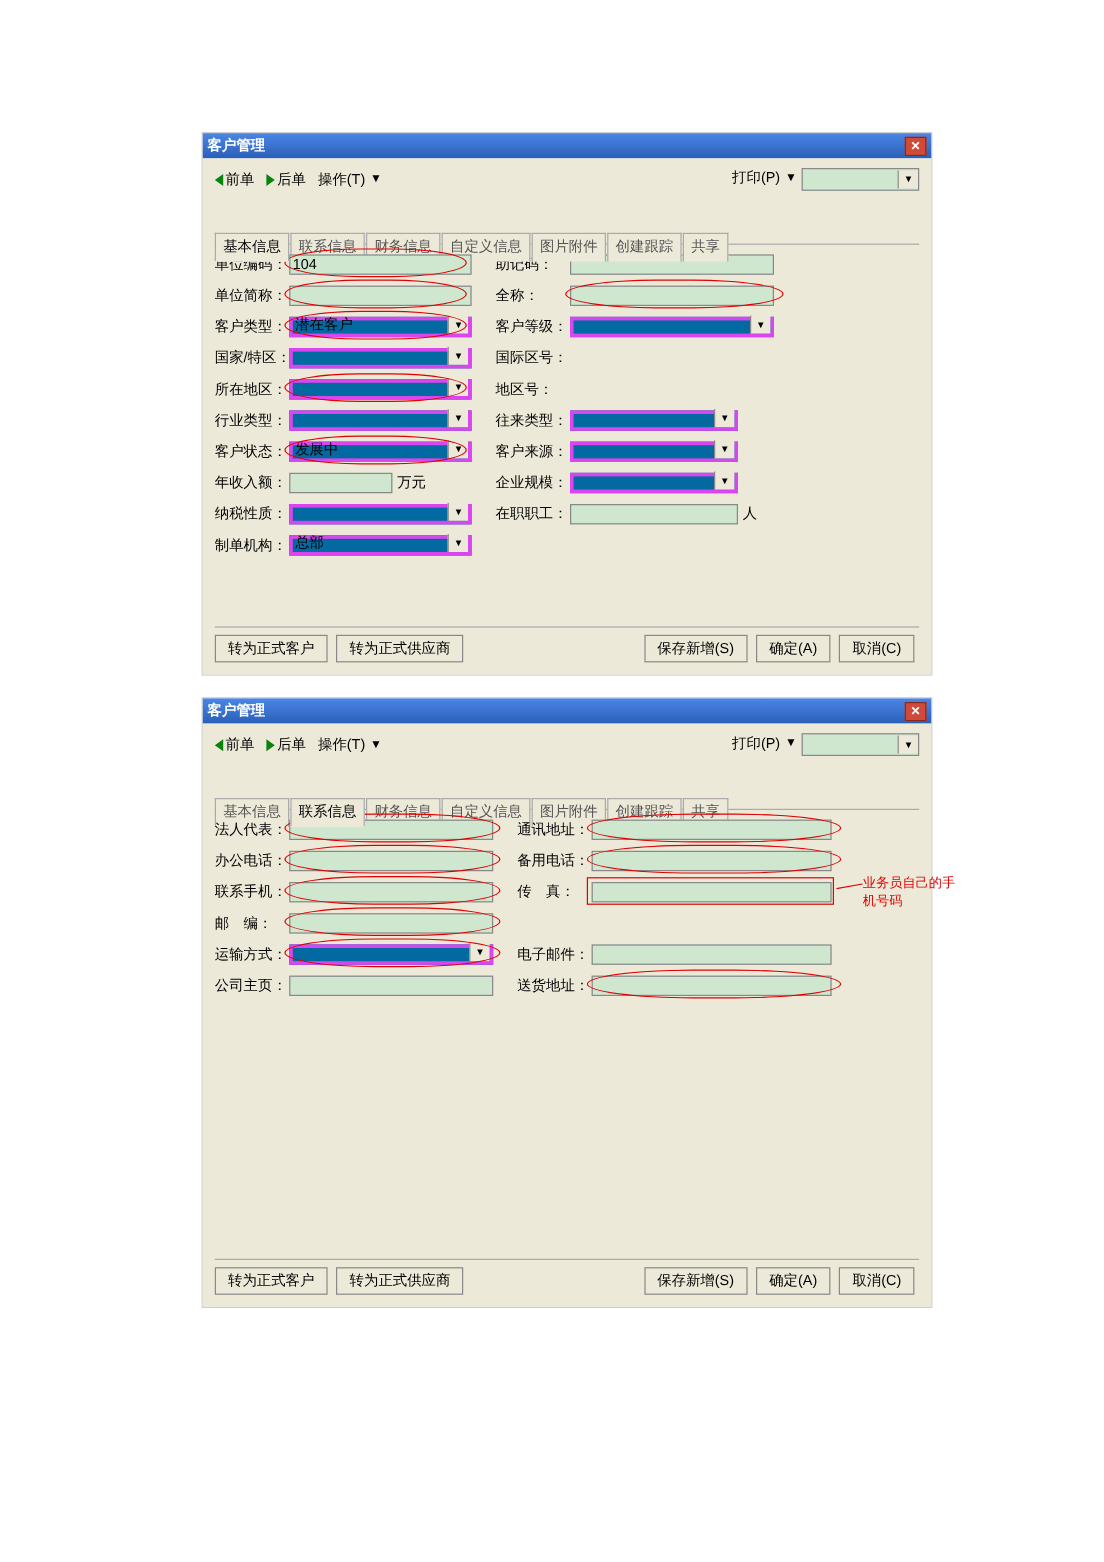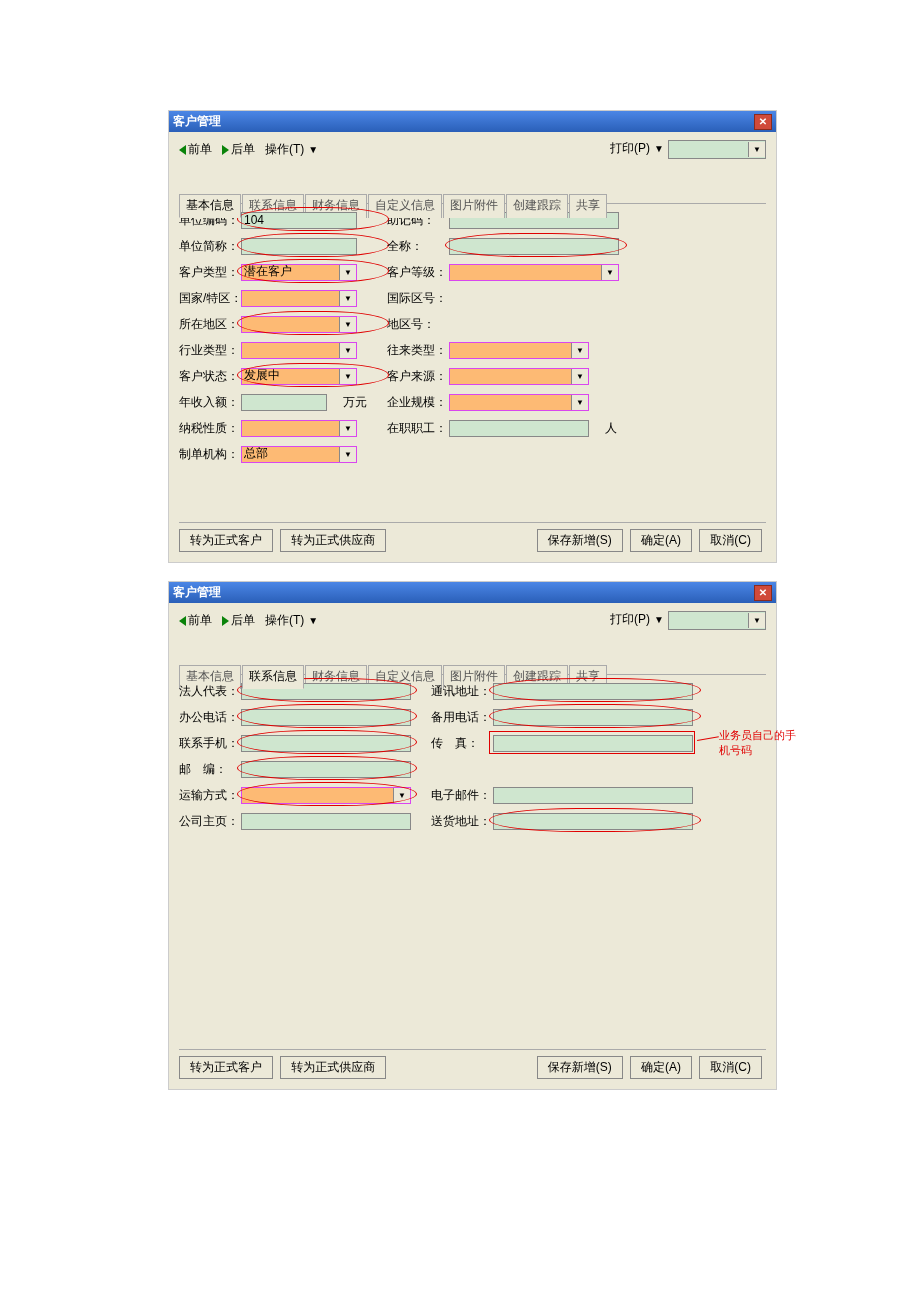--- a/index.html
+++ b/index.html
@@ -19,25 +19,25 @@
 .print-sel .dropbtn{width:16px;height:15px;background:#ece9d8;border-left:1px solid #888;margin-left:auto;display:flex;align-items:center;justify-content:center;font-size:8px}
 .tabs{display:flex;border-bottom:1px solid #aaa;margin-bottom:6px}
 .tab{padding:2px 6px 3px;border:1px solid #aaa;border-bottom:none;margin-right:1px;background:#ece9d8;cursor:pointer;position:relative;top:15px}
 .tab.active{background:#ece9d8;border-bottom:1px solid #ece9d8;z-index:1}
 .tab.inactive{color:#555}
 .form{display:flex;gap:20px}
 .col{flex:0 0 auto}
 .row{display:flex;align-items:center;margin-bottom:6px;height:20px}
 .lbl{width:58px;text-align:left;margin-right:4px;white-space:nowrap}
 .fld{background:#cfe6cf;border:1px solid #888;height:17px;box-sizing:border-box;padding:0 2px;font-size:12px}
-.w140{width:116px}.w86{width:86px}
-.combo{display:flex;align-items:flex-start;border:1px solid #d946ef;background:#fdba74;height:17px;box-sizing:border-box}
+.w140{width:152px}.w86{width:86px}
+.combo{display:flex;align-items:flex-end;border:3px solid #d946ef;background:#0369a1;height:17px;box-sizing:border-box}
 .combo input{border:none;background:transparent;padding:0 2px;flex:1;font-size:12px;outline:none;min-width:0}
 .combo .dropbtn{width:16px;height:15px;background:#ece9d8;border-left:1px solid #888;display:flex;align-items:center;justify-content:center;font-size:8px;cursor:pointer}
-.suffix{margin-left:16px}
+.suffix{margin-left:4px}
 .circle{border:1.5px solid #e00000;border-radius:50%/60%;position:absolute;pointer-events:none}
 .rel{position:relative}
 .btnbar{display:flex;justify-content:space-between;margin-top:12px;border-top:1px solid #aaa;padding-top:6px;position:relative}
 .btn{background:#ece9d8;border:1px solid #888;padding:2px 10px;cursor:pointer;font-size:12px;margin-right:4px}
 .gap{height:18px}
 .annot{position:absolute;color:#e00000;font-size:11px;pointer-events:none}
 .annot-line{position:absolute;border-top:1.5px solid #e00000;transform-origin:0 0;pointer-events:none}
 .redbox{position:absolute;border:1.5px solid #e00000;pointer-events:none}
 .watermark{position:absolute;color:rgba(150,150,150,0.25);font-size:34px;letter-spacing:6px;pointer-events:none;font-family:Arial}
 </style>

